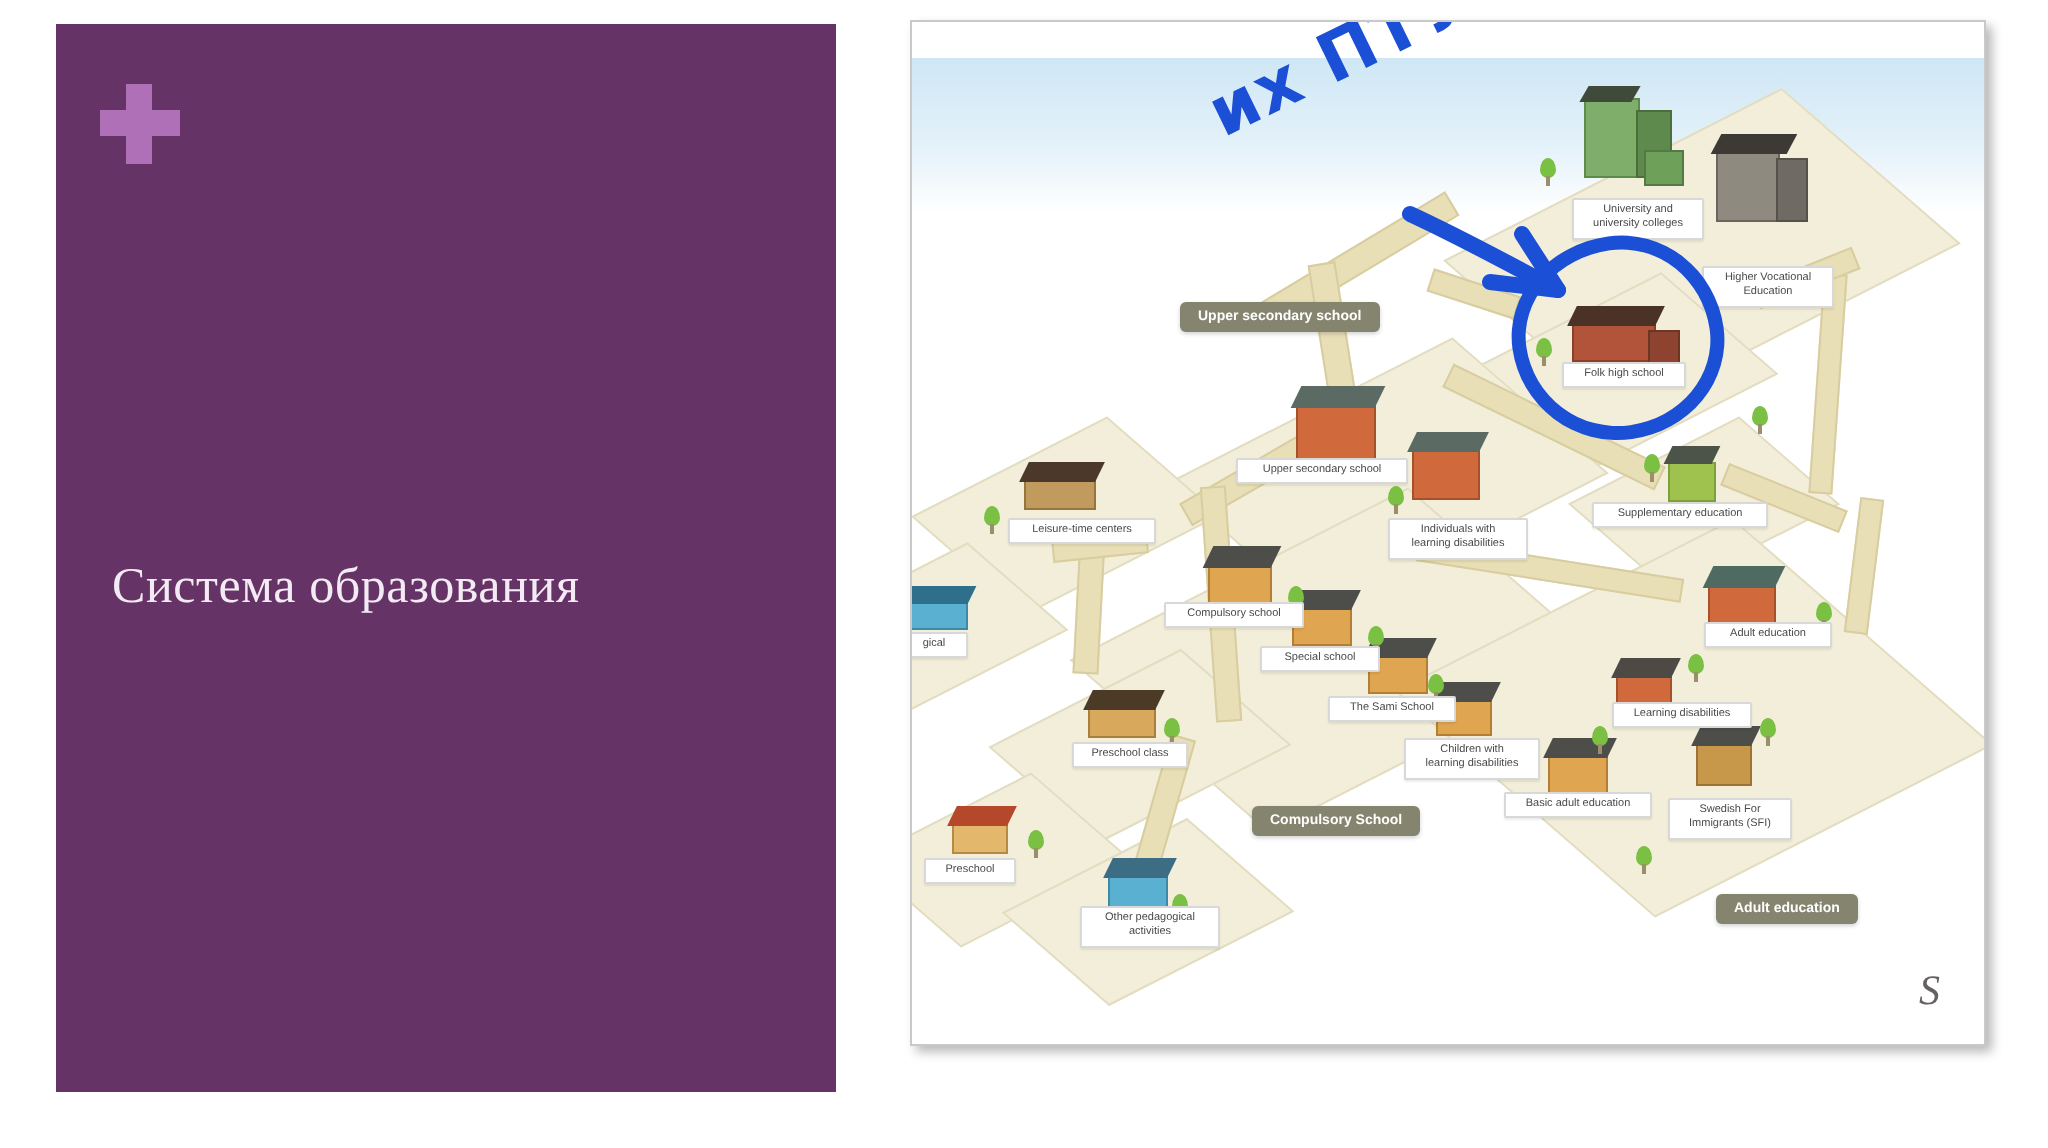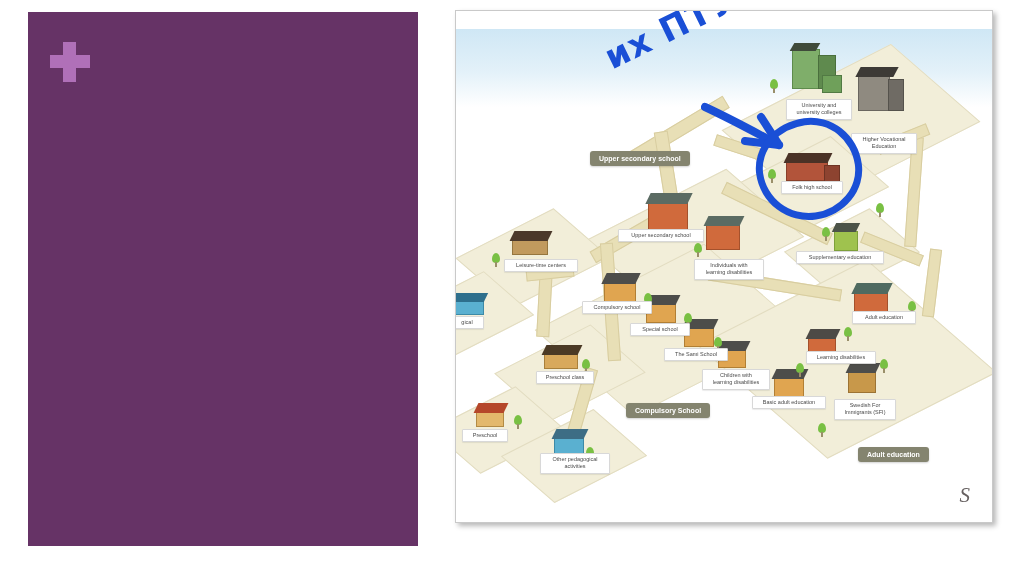--- a/index.html
+++ b/index.html
@@ -202,20 +202,21 @@
   }
 </style>
 </head>
 <body>
 
 <div id="title-panel">
   <div id="plus-icon">
     <div class="bar-h"></div>
     <div class="bar-v"></div>
   </div>
+  <div id="slide-title">Система образования</div>
 </div>
 
 <div id="diagram-frame">
   <div id="diagram-canvas">
 
     <div id="sky-band"></div>
 
 
     <div class="plate" style="left:300px; top:60px; width:190px; height:110px;"></div>
     <div class="plate" style="left:298px; top:140px; width:112px; height:72px;"></div>

